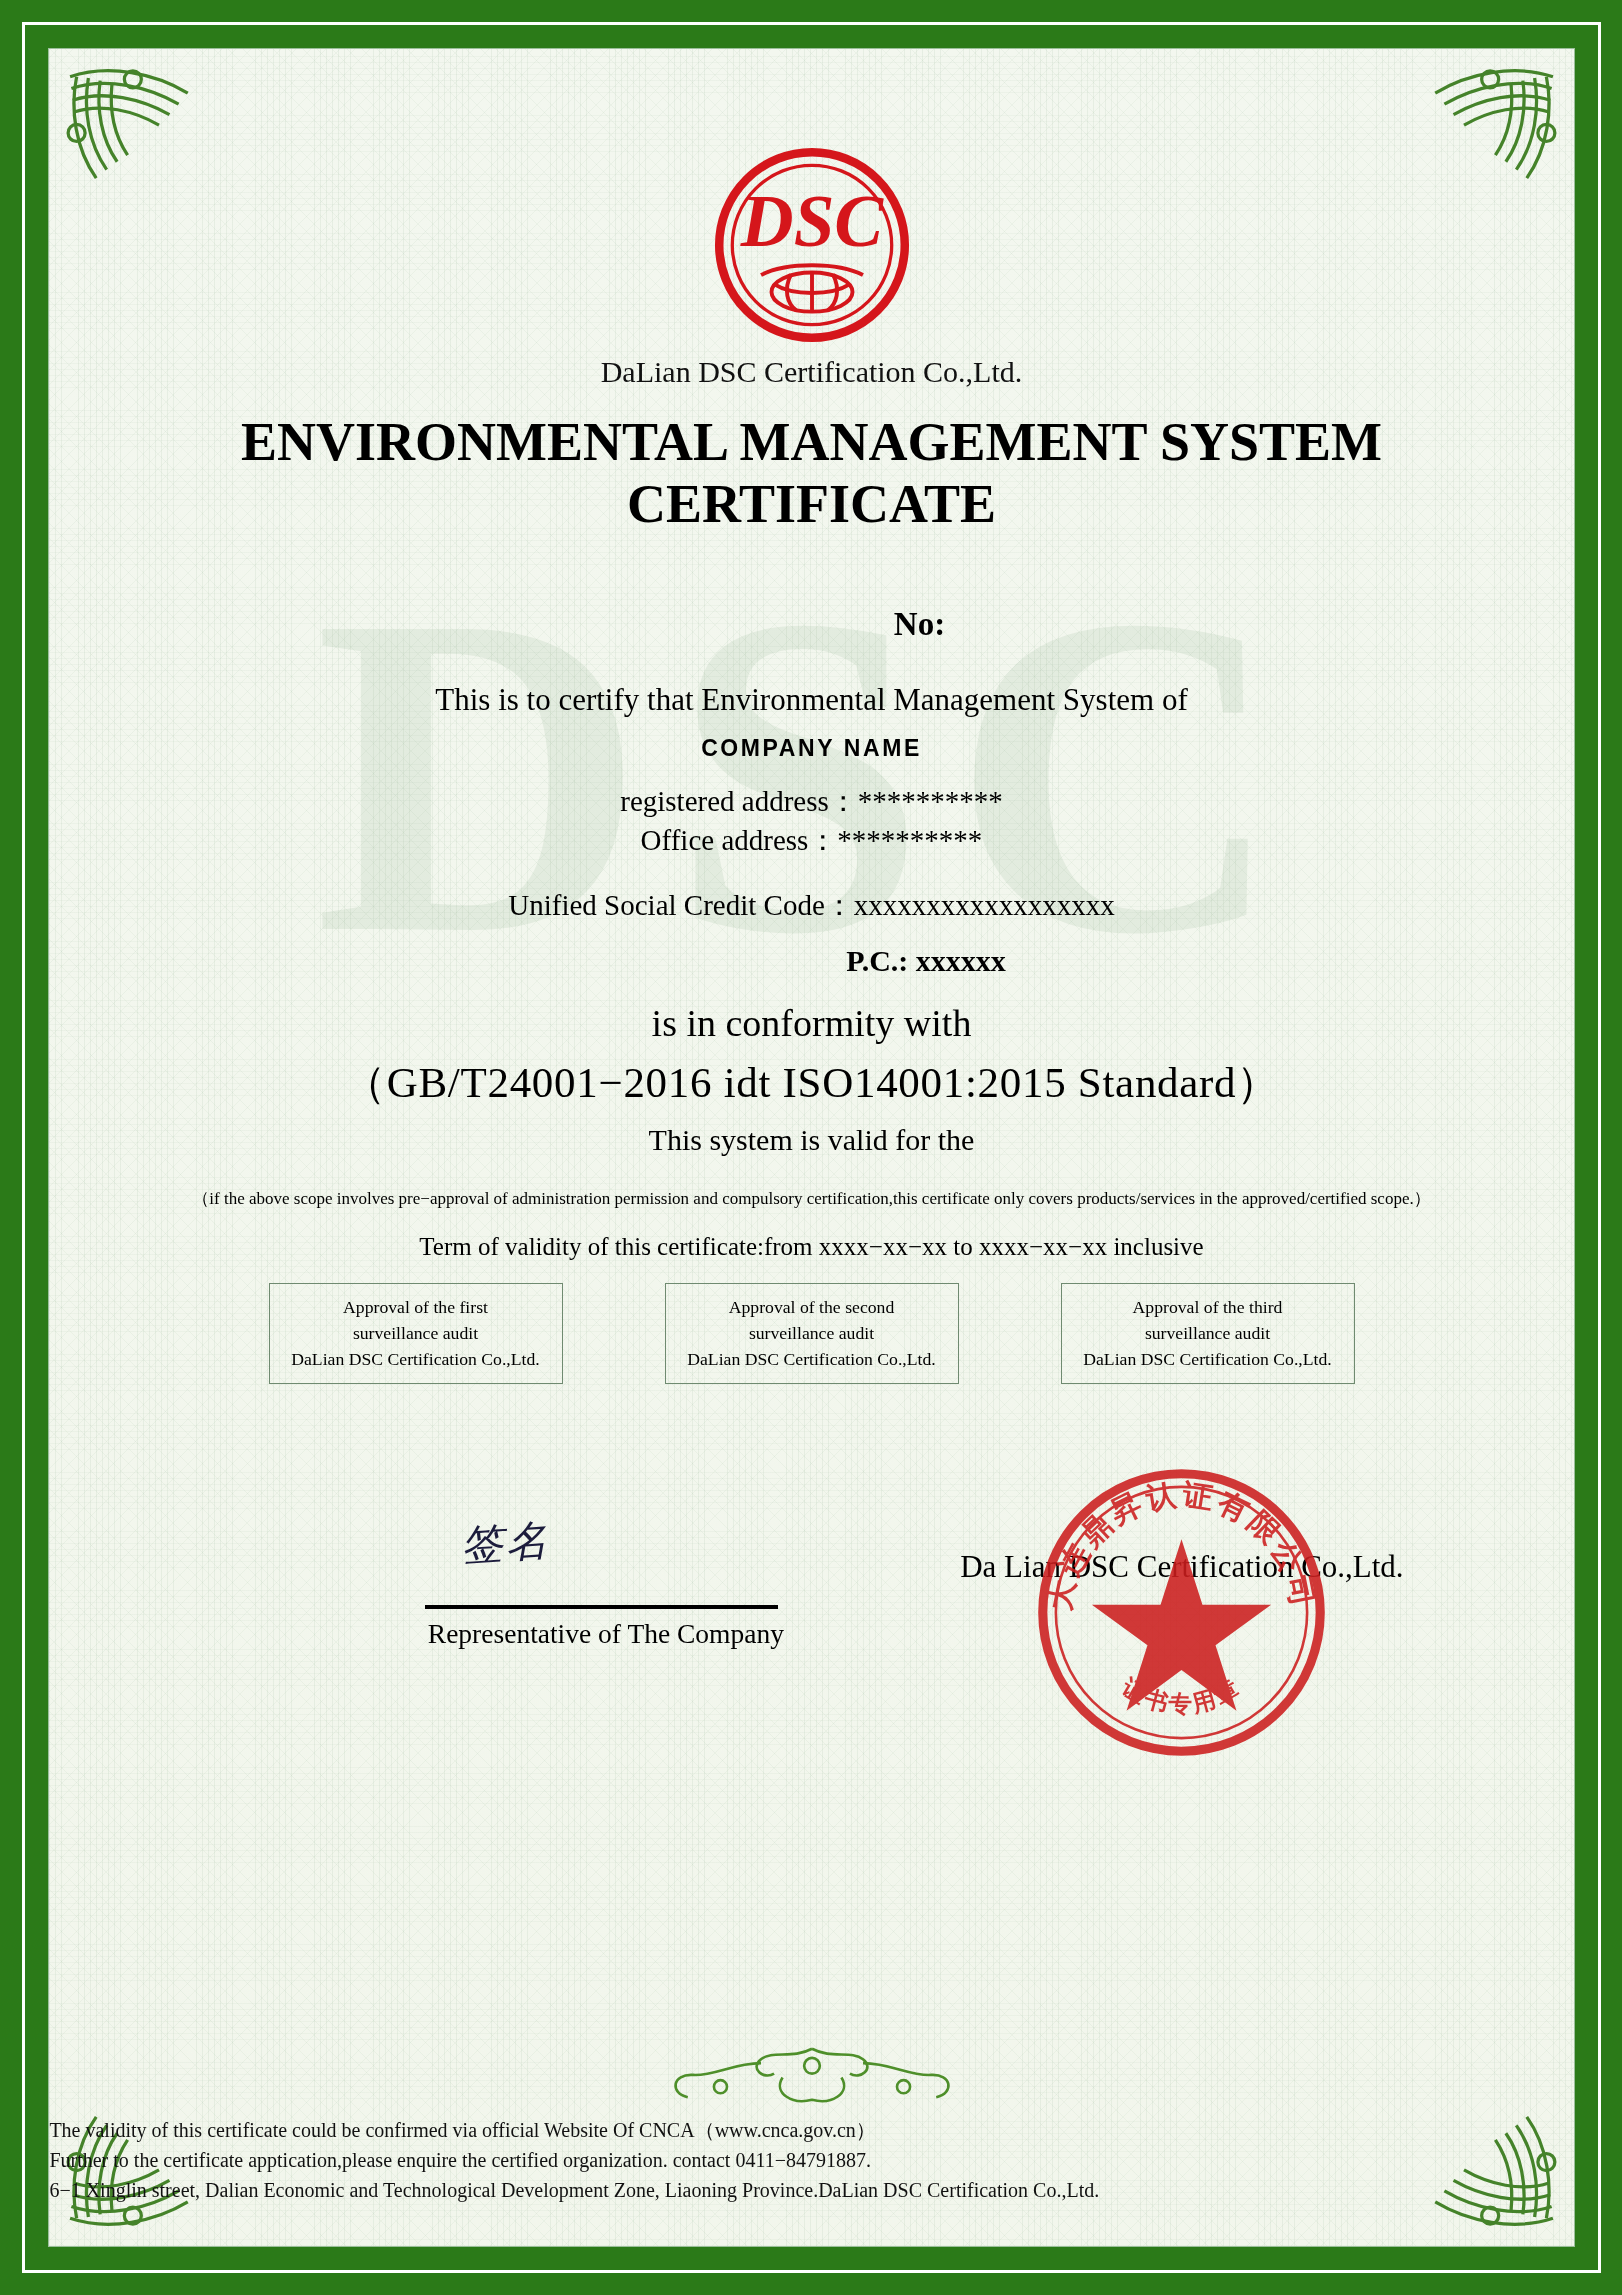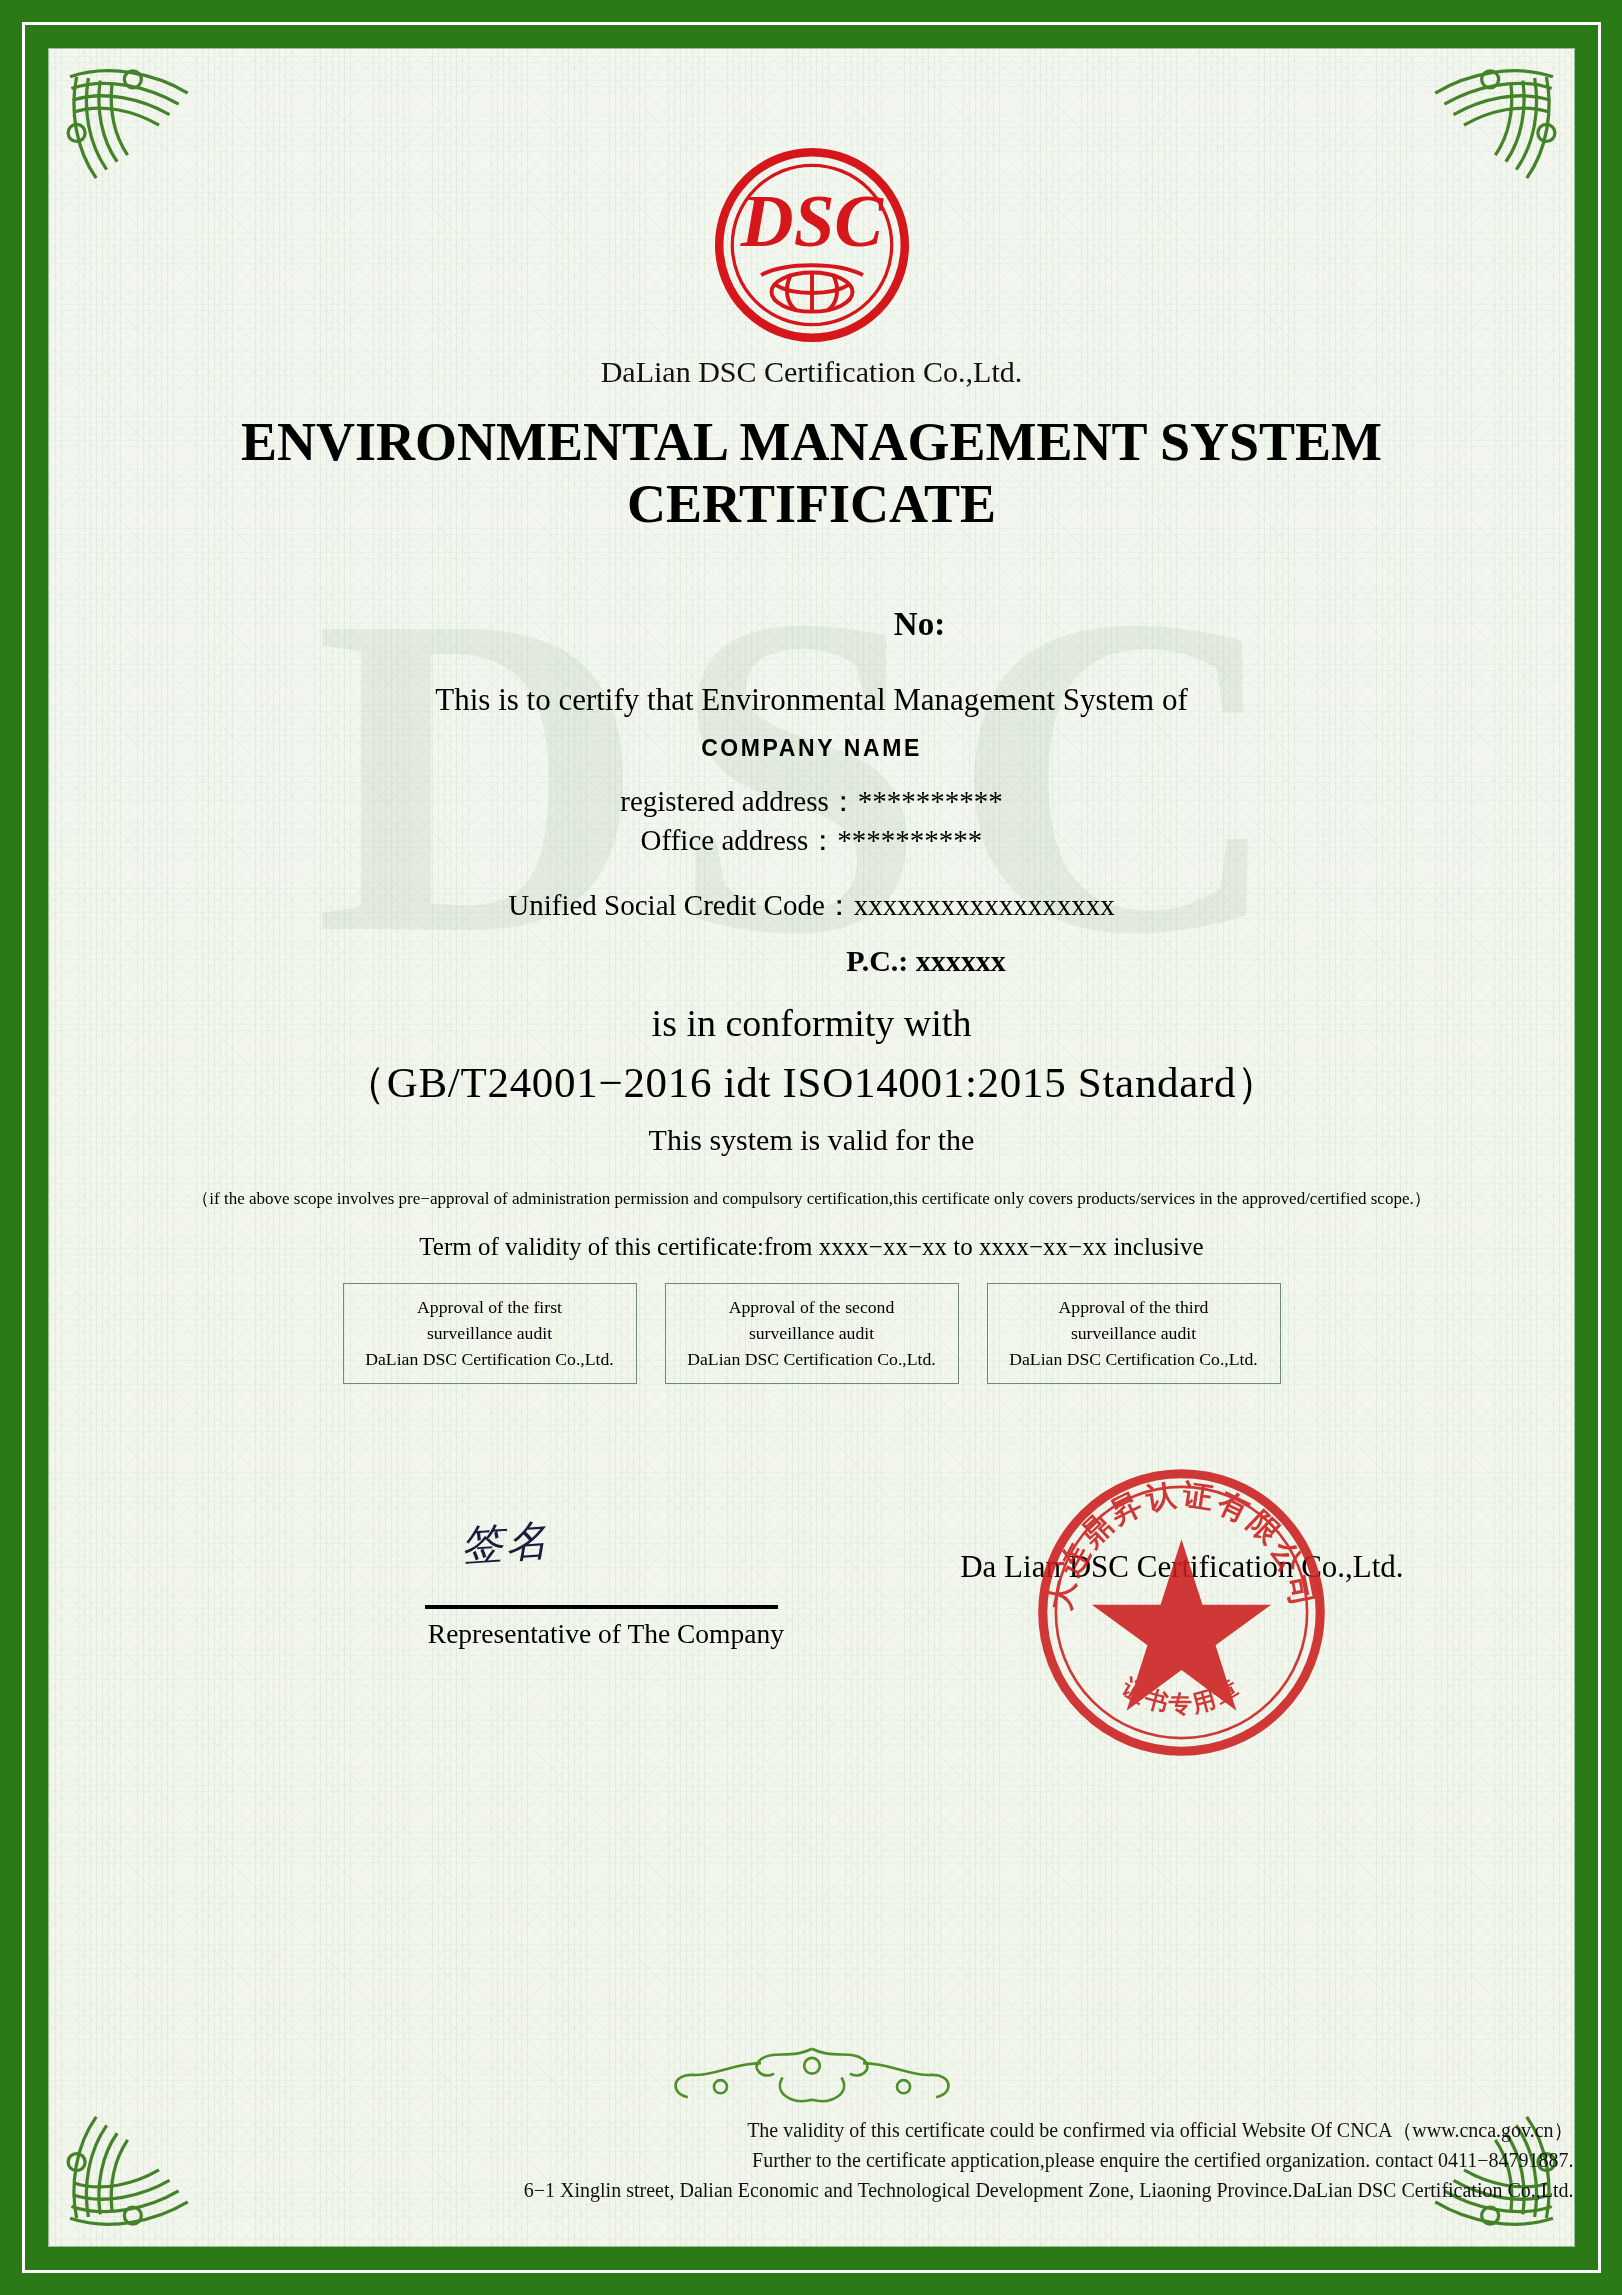--- a/index.html
+++ b/index.html
@@ -216,21 +216,21 @@
     margin-top: 23.6px;
     font-size: 25px;
     color: #000;
   }
 
   
   .audits {
     margin-top: 22px;
     display: flex;
     justify-content: center;
-    gap: 28px;
+    gap: 102px;
   }
   .audit-box {
     width: 294px;
     height: 101px;
     border: 1.3px solid #6f8a70;
     box-sizing: border-box;
     display: flex;
     flex-direction: column;
     align-items: center;
     justify-content: center;
@@ -291,21 +291,21 @@
     height: 301px;
     z-index: 6;
   }
 
   
   .footer {
     position: absolute;
     left: 0;
     right: 0;
     bottom: 41px;
-    text-align: right;
+    text-align: left;
     font-size: 20px;
     line-height: 1.5;
     color: #111;
     z-index: 4;
   }
 </style>
 </head>
 <body>
 
 <div class="certificate">

